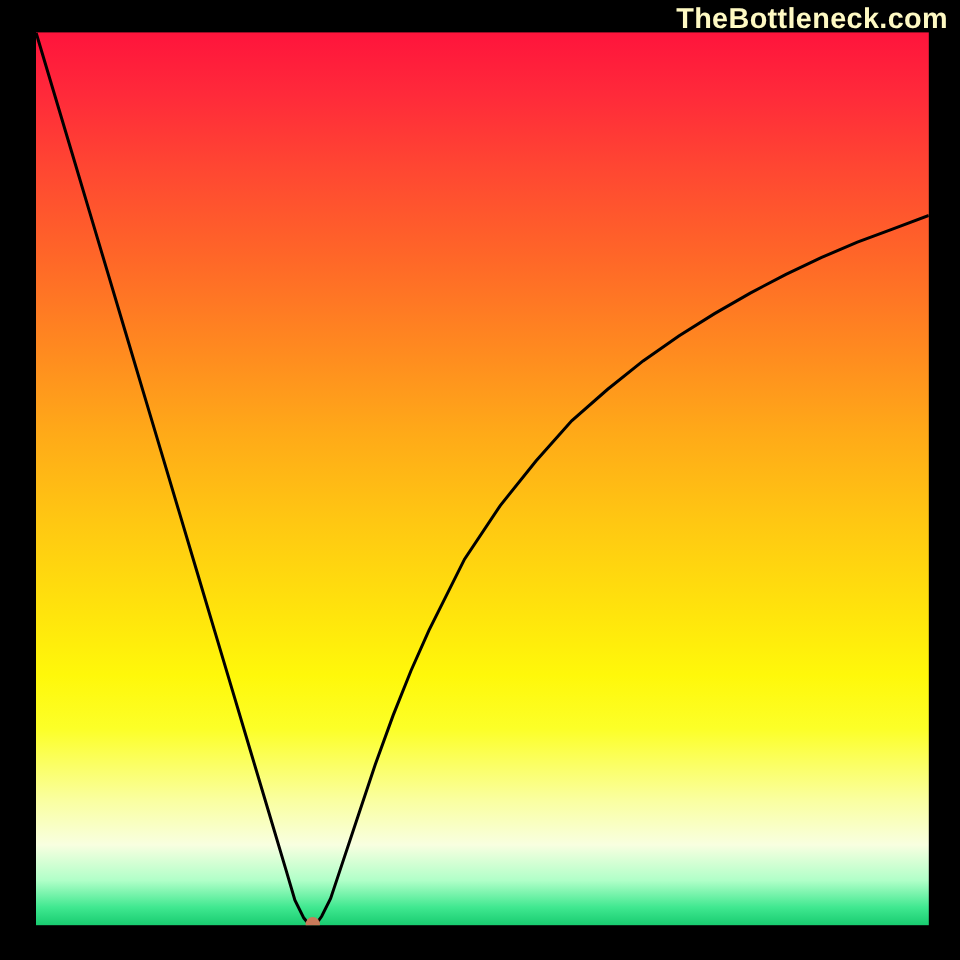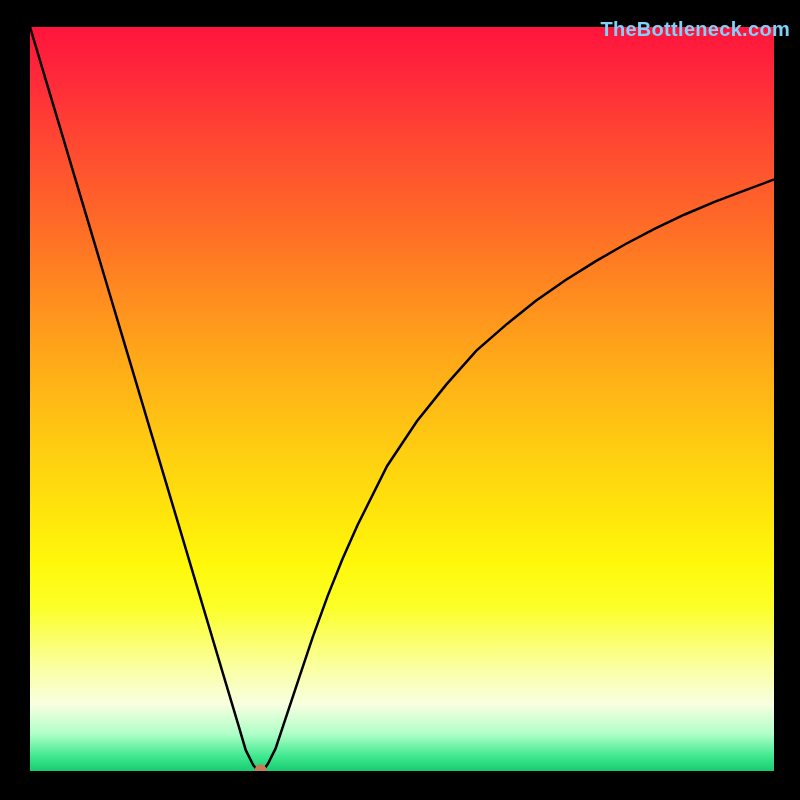--- a/index.html
+++ b/index.html
@@ -1,24 +1,24 @@
 <!DOCTYPE html>
 <html><head>
 <meta charset="utf-8">
 <style>
   * { margin: 0; padding: 0; box-sizing: border-box; }
   html, body { width: 800px; height: 800px; overflow: hidden; }
   body { background: #000; position: relative; font-family: Arial, Helvetica, sans-serif; }
 
   .watermark {
     position: absolute;
-    top: 18px;
+    top: 2px;
     right: 10px;
-    color: #7dd3fc;
-    font-size: 20px;
+    color: #fef9c3;
+    font-size: 24px;
     font-weight: 600;
     letter-spacing: 0.3px;
     z-index: 5;
   }
 
   .frame {
     position: absolute;
     left: 30px;
     top: 27px;
     width: 744px;

